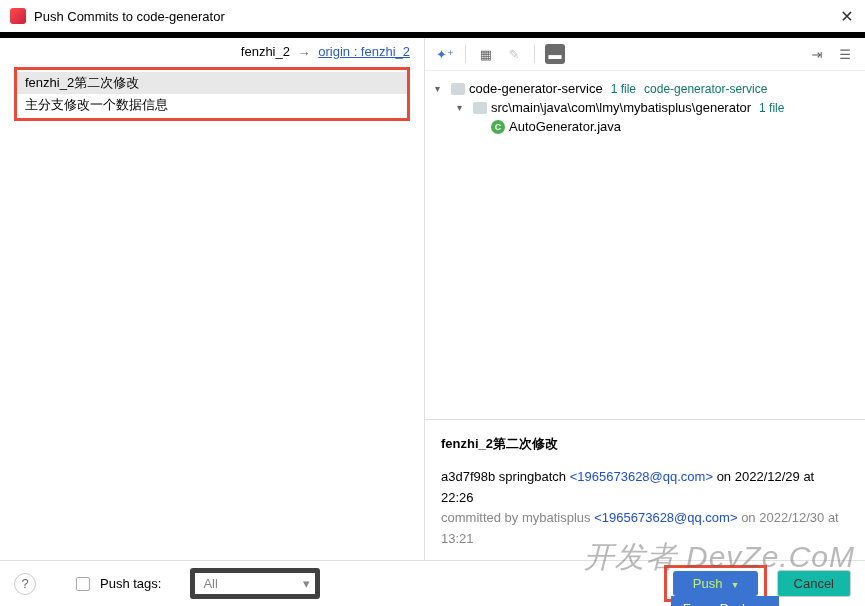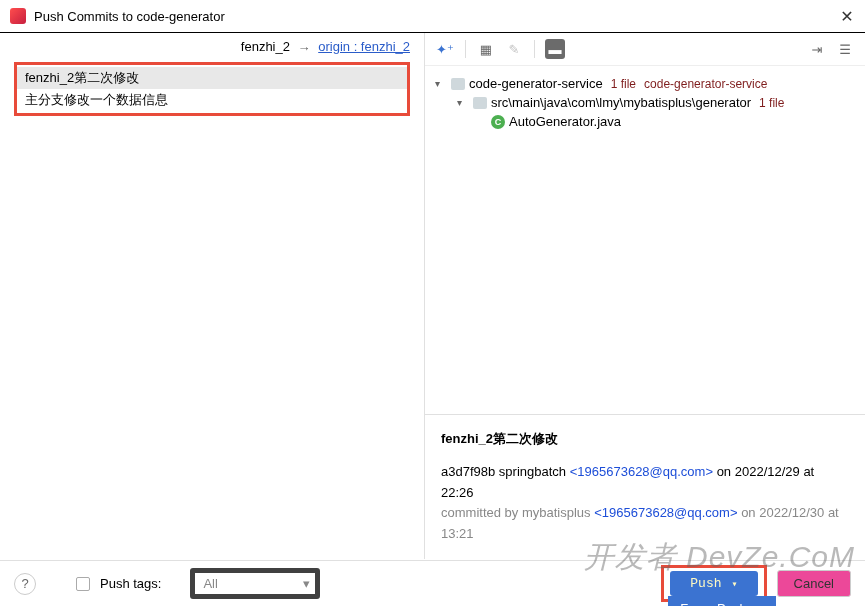--- a/index.html
+++ b/index.html
@@ -1,18 +1,18 @@
 <!DOCTYPE html>
 <html><head>
   <meta charset="utf-8">
   <style>
     * { box-sizing: border-box; margin: 0; padding: 0; font-family: -apple-system, "Segoe UI", Arial, sans-serif; }
     body { width: 865px; height: 606px; background: #fff; font-size: 13px; color: #000; overflow: hidden; position: relative; }
     
-    .title-bar { display: flex; align-items: center; padding: 8px 10px; border-bottom: 1px solid #000000; }
+    .title-bar { display: flex; align-items: center; padding: 8px 10px; border-bottom: 6px solid #000000; }
     .app-icon { width: 16px; height: 16px; background: linear-gradient(135deg, #ff4d4d, #c71f3f); border-radius: 3px; margin-right: 8px; }
     .title-text { flex: 1; font-size: 13px; }
     .close-btn { width: 16px; height: 16px; display: flex; align-items: center; justify-content: center; cursor: pointer; font-size: 16px; color: #333; }
     
     .main { display: flex; height: calc(100% - 80px); }
     .left-panel { width: 425px; border-right: 1px solid #e0e0e0; display: flex; flex-direction: column; }
     .branch-row { padding: 6px 14px; font-size: 13px; text-align: right; }
     .branch-local { color: #000; }
     .arrow { margin: 0 4px; color: #666; }
     .branch-remote { color: #2a5cc9; text-decoration: underline; }
@@ -27,38 +27,38 @@
     .toolbar-icon.active { background: #6b6b6b; border-radius: 3px; color: #fff; }
     .toolbar-sep { width: 1px; height: 18px; background: #ddd; margin: 0 2px; }
     .toolbar-spacer { flex: 1; }
     
     .tree-area { flex: 1; padding: 8px 10px; overflow: auto; font-size: 13px; }
     .tree-row { display: flex; align-items: center; padding: 2px 0; gap: 4px; }
     .tree-caret { width: 12px; color: #666; cursor: pointer; font-size: 10px; }
     .folder-icon { width: 14px; height: 12px; background: #cfd8dc; border-radius: 2px; display: inline-block; }
     .file-icon-c { width: 14px; height: 14px; background: #4caf50; border-radius: 50%; color: #fff; font-size: 9px; display: flex; align-items: center; justify-content: center; font-weight: bold; }
     .tree-label { color: #000; }
-    .tree-meta { color: #7f1d1d; font-size: 12px; margin-left: 4px; }
+    .tree-meta { color: #0f766e; font-size: 12px; margin-left: 4px; }
     
     .detail-area { border-top: 1px solid #e0e0e0; padding: 14px 16px; font-size: 13px; line-height: 1.6; }
     .detail-title { font-weight: bold; margin-bottom: 12px; }
     .detail-link { color: #1d4ed8; }
     .detail-gray { color: #888; }
     
     .bottom-bar { position: absolute; bottom: 0; left: 0; right: 0; height: 46px; border-top: 1px solid #e0e0e0; display: flex; align-items: center; padding: 0 14px; gap: 10px; background: #fff; }
     .help-btn { width: 22px; height: 22px; border: 1px solid #ccc; border-radius: 50%; display: flex; align-items: center; justify-content: center; color: #666; cursor: pointer; }
     .checkbox { width: 14px; height: 14px; border: 1px solid #aaa; border-radius: 2px; margin-left: 30px; }
     .tags-select { margin-left: 19px; border: 5px solid #404040; border-radius: 3px; padding: 3px 24px 3px 8px; color: #888; min-width: 130px; position: relative; }
     .tags-select::after { content: '▾'; position: absolute; right: 6px; color: #888; }
     .bottom-spacer { flex: 1; }
     
     .button-group-box { border: 3px solid #e84b3a; padding: 3px 6px; display: flex; gap: 8px; align-items: center; position: relative; }
-    .btn-primary { background: #3b73d1; color: #fef9c3; border: none; padding: 5px 20px; border-radius: 3px; cursor: pointer; font-size: 13px; position: relative; font-family: Liberation Mono, monospace; }
+    .btn-primary { background: #3b73d1; color: #bef264; border: none; padding: 5px 20px; border-radius: 3px; cursor: pointer; font-size: 13px; position: relative; }
     .btn-primary::after { content: '▾'; margin-left: 10px; font-size: 10px; }
-    .btn-cancel { background: #ec4899; color: #333; border: 1px solid #ccc; padding: 5px 16px; border-radius: 3px; cursor: pointer; font-size: 13px; }
+    .btn-cancel { background: #14b8a6; color: #333; border: 1px solid #ccc; padding: 5px 16px; border-radius: 3px; cursor: pointer; font-size: 13px; }
     
     .dropdown-menu { position: absolute; top: 100%; left: -2px; background: #3b73d1; color: #fff; border-radius: 0 0 3px 3px; padding: 0; min-width: 108px; }
     .dropdown-item { padding: 5px 12px; cursor: pointer; font-size: 13px; }
     
     .watermark { position: absolute; bottom: 28px; right: 10px; font-size: 30px; color: rgba(100,100,100,0.45); font-weight: 300; font-style: italic; letter-spacing: 1px; pointer-events: none; }
   </style>
 </head>
 <body>
 
 <div class="title-bar">

